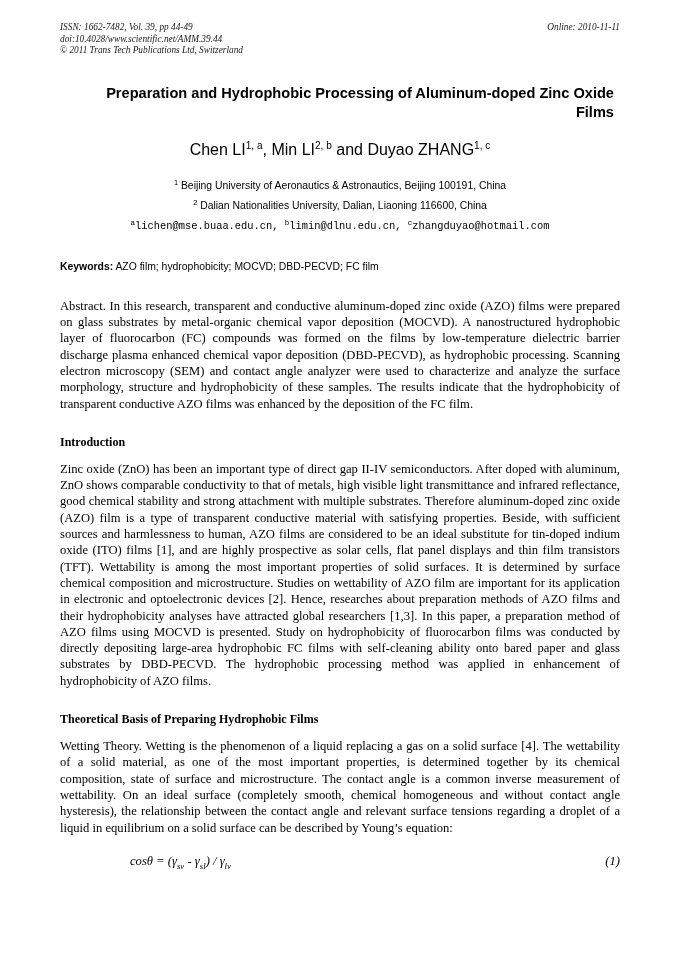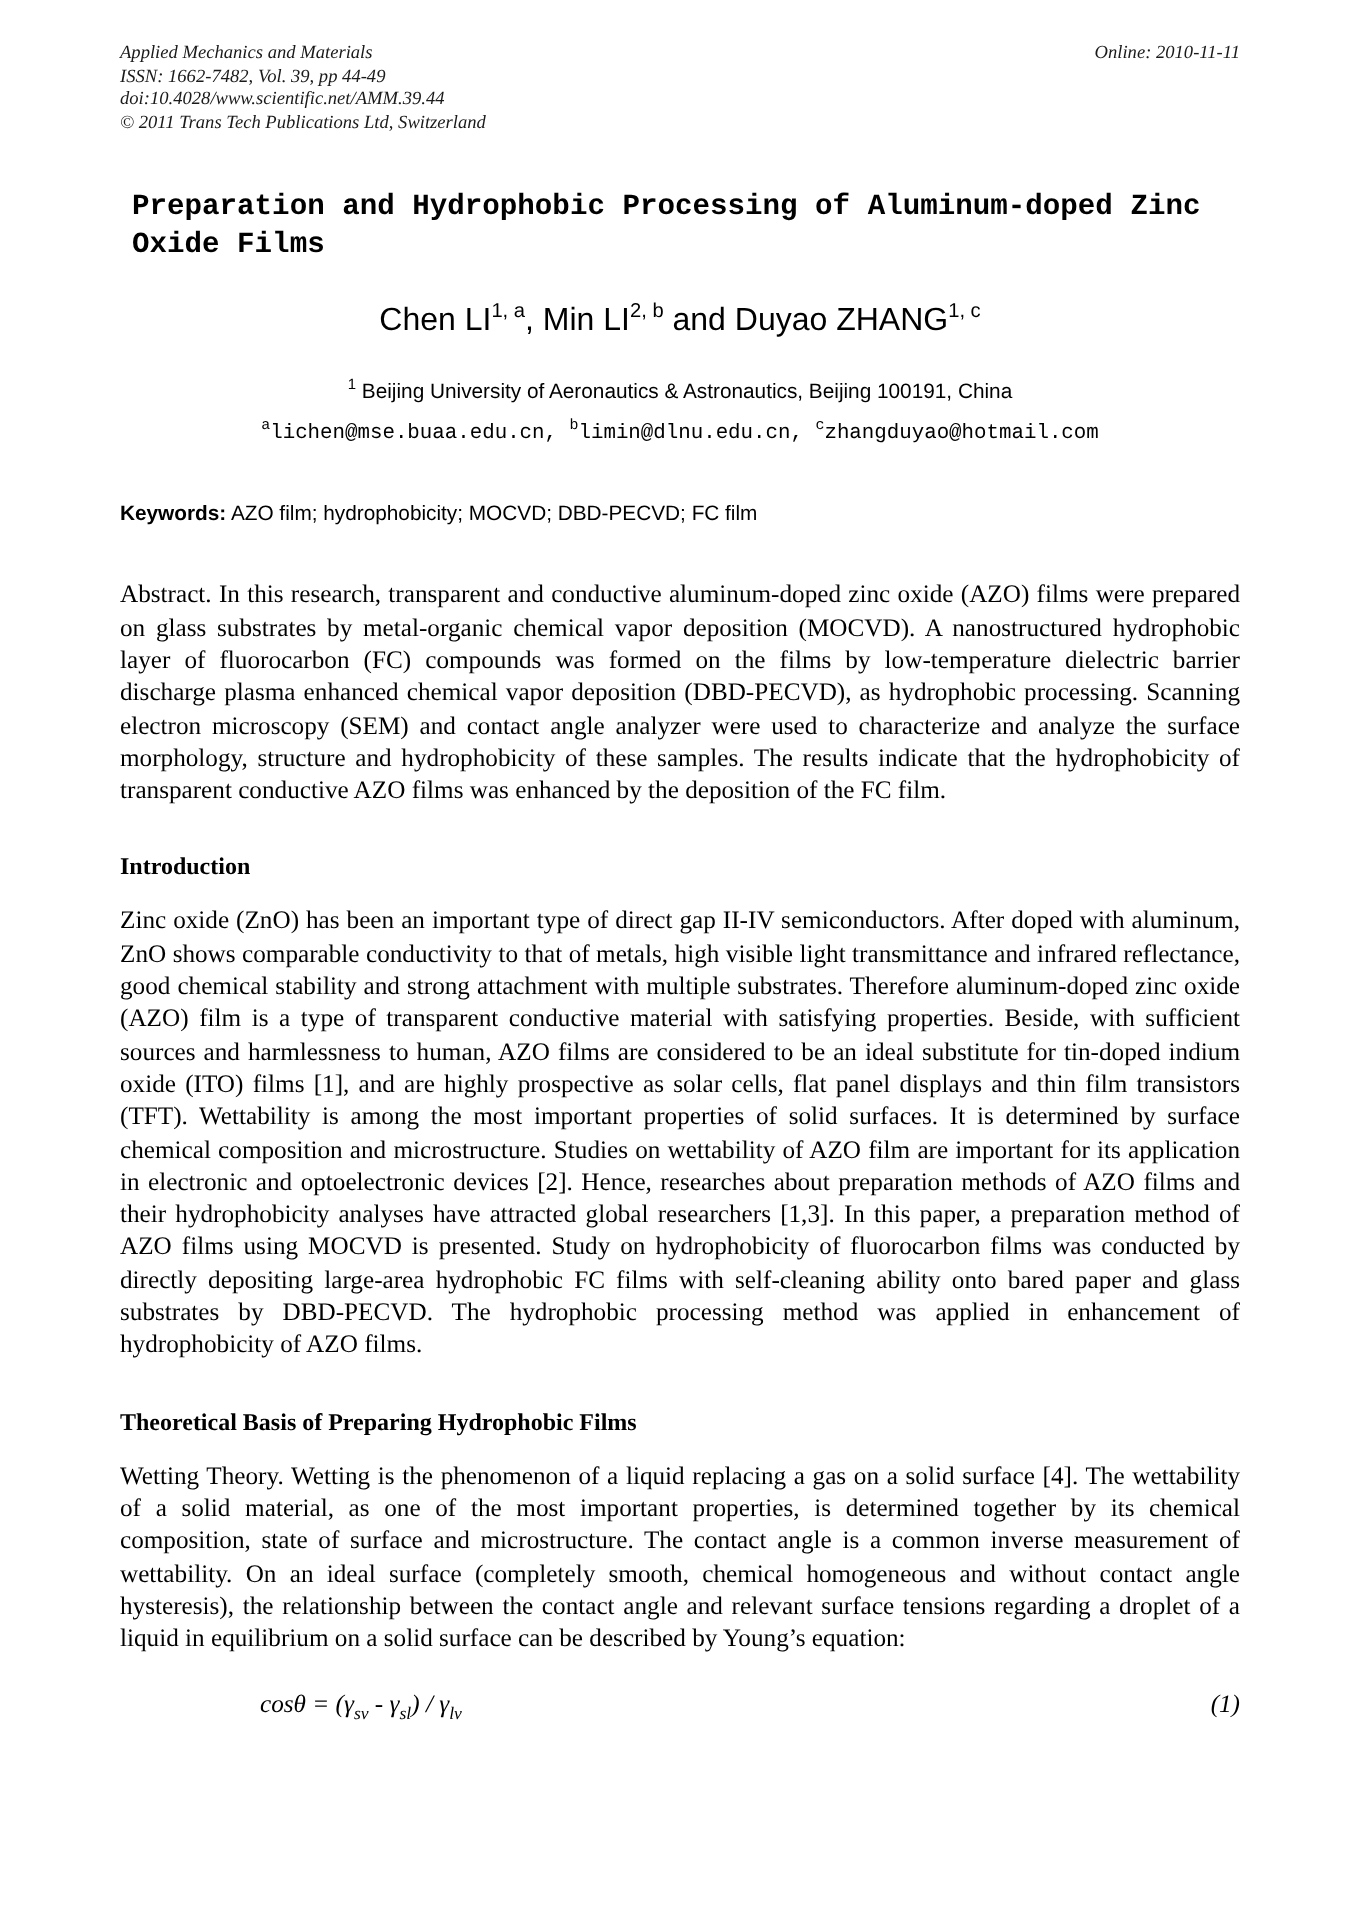--- a/index.html
+++ b/index.html
@@ -45,25 +45,25 @@
   .jhead-online {
     position: absolute;
     right: 0;
     top: 0;
     font-style: italic;
     font-size: 9.3px;
   }
 
   
   .title {
-    font-family: Liberation Mono, monospace;
+    font-family: Liberation Sans, sans-serif;
     font-weight: bold;
     font-size: 14.6px;
     line-height: 19px;
-    text-align: left;
+    text-align: right;
     margin-top: 27px;
     padding: 0 6px;
   }
 
   
   .authors {
     font-family: "Liberation Sans", sans-serif;
     font-size: 16px;
     text-align: center;
     margin-top: 19px;
@@ -158,35 +158,37 @@
   }
 </style>
 </head>
 <body>
 
 <div class="page">
   <div class="content">
 
     <div class="jhead">
       <span class="jhead-online">Online: 2010-11-11</span>
-      <span class="jhead-row">Applied Mechanics and Materials</span>
       <span class="jhead-row">ISSN: 1662-7482, Vol. 39, pp 44-49</span>
       <span class="jhead-row">doi:10.4028/www.scientific.net/AMM.39.44</span>
       <span class="jhead-row">© 2011 Trans Tech Publications Ltd, Switzerland</span>
     </div>
 
     <div class="title">Preparation and Hydrophobic Processing of Aluminum-doped Zinc Oxide Films</div>
 
     <div class="authors">
       <span>Chen LI</span><sup>1, a</sup><span>, </span><span>Min LI</span><sup>2, b</sup><span> and </span><span>Duyao ZHANG</span><sup>1, c</sup>
     </div>
 
     <div class="affil">
       <sup>1</sup><span> Beijing University of Aeronautics &amp; Astronautics, Beijing 100191, China</span>
     </div>
+    <div class="affil second">
+      <sup>2</sup><span> Dalian Nationalities University, Dalian, Liaoning 116600, China</span>
+    </div>
 
     <div class="emails">
       <sup>a</sup><span>lichen@mse.buaa.edu.cn, </span><sup>b</sup><span>limin@dlnu.edu.cn, </span><sup>c</sup><span>zhangduyao@hotmail.com</span>
     </div>
 
     <div class="keywords">
       <span class="kw-label">Keywords:</span><span> AZO film; hydrophobicity; MOCVD; DBD-PECVD; FC film</span>
     </div>
 
     <div class="para abstract">

